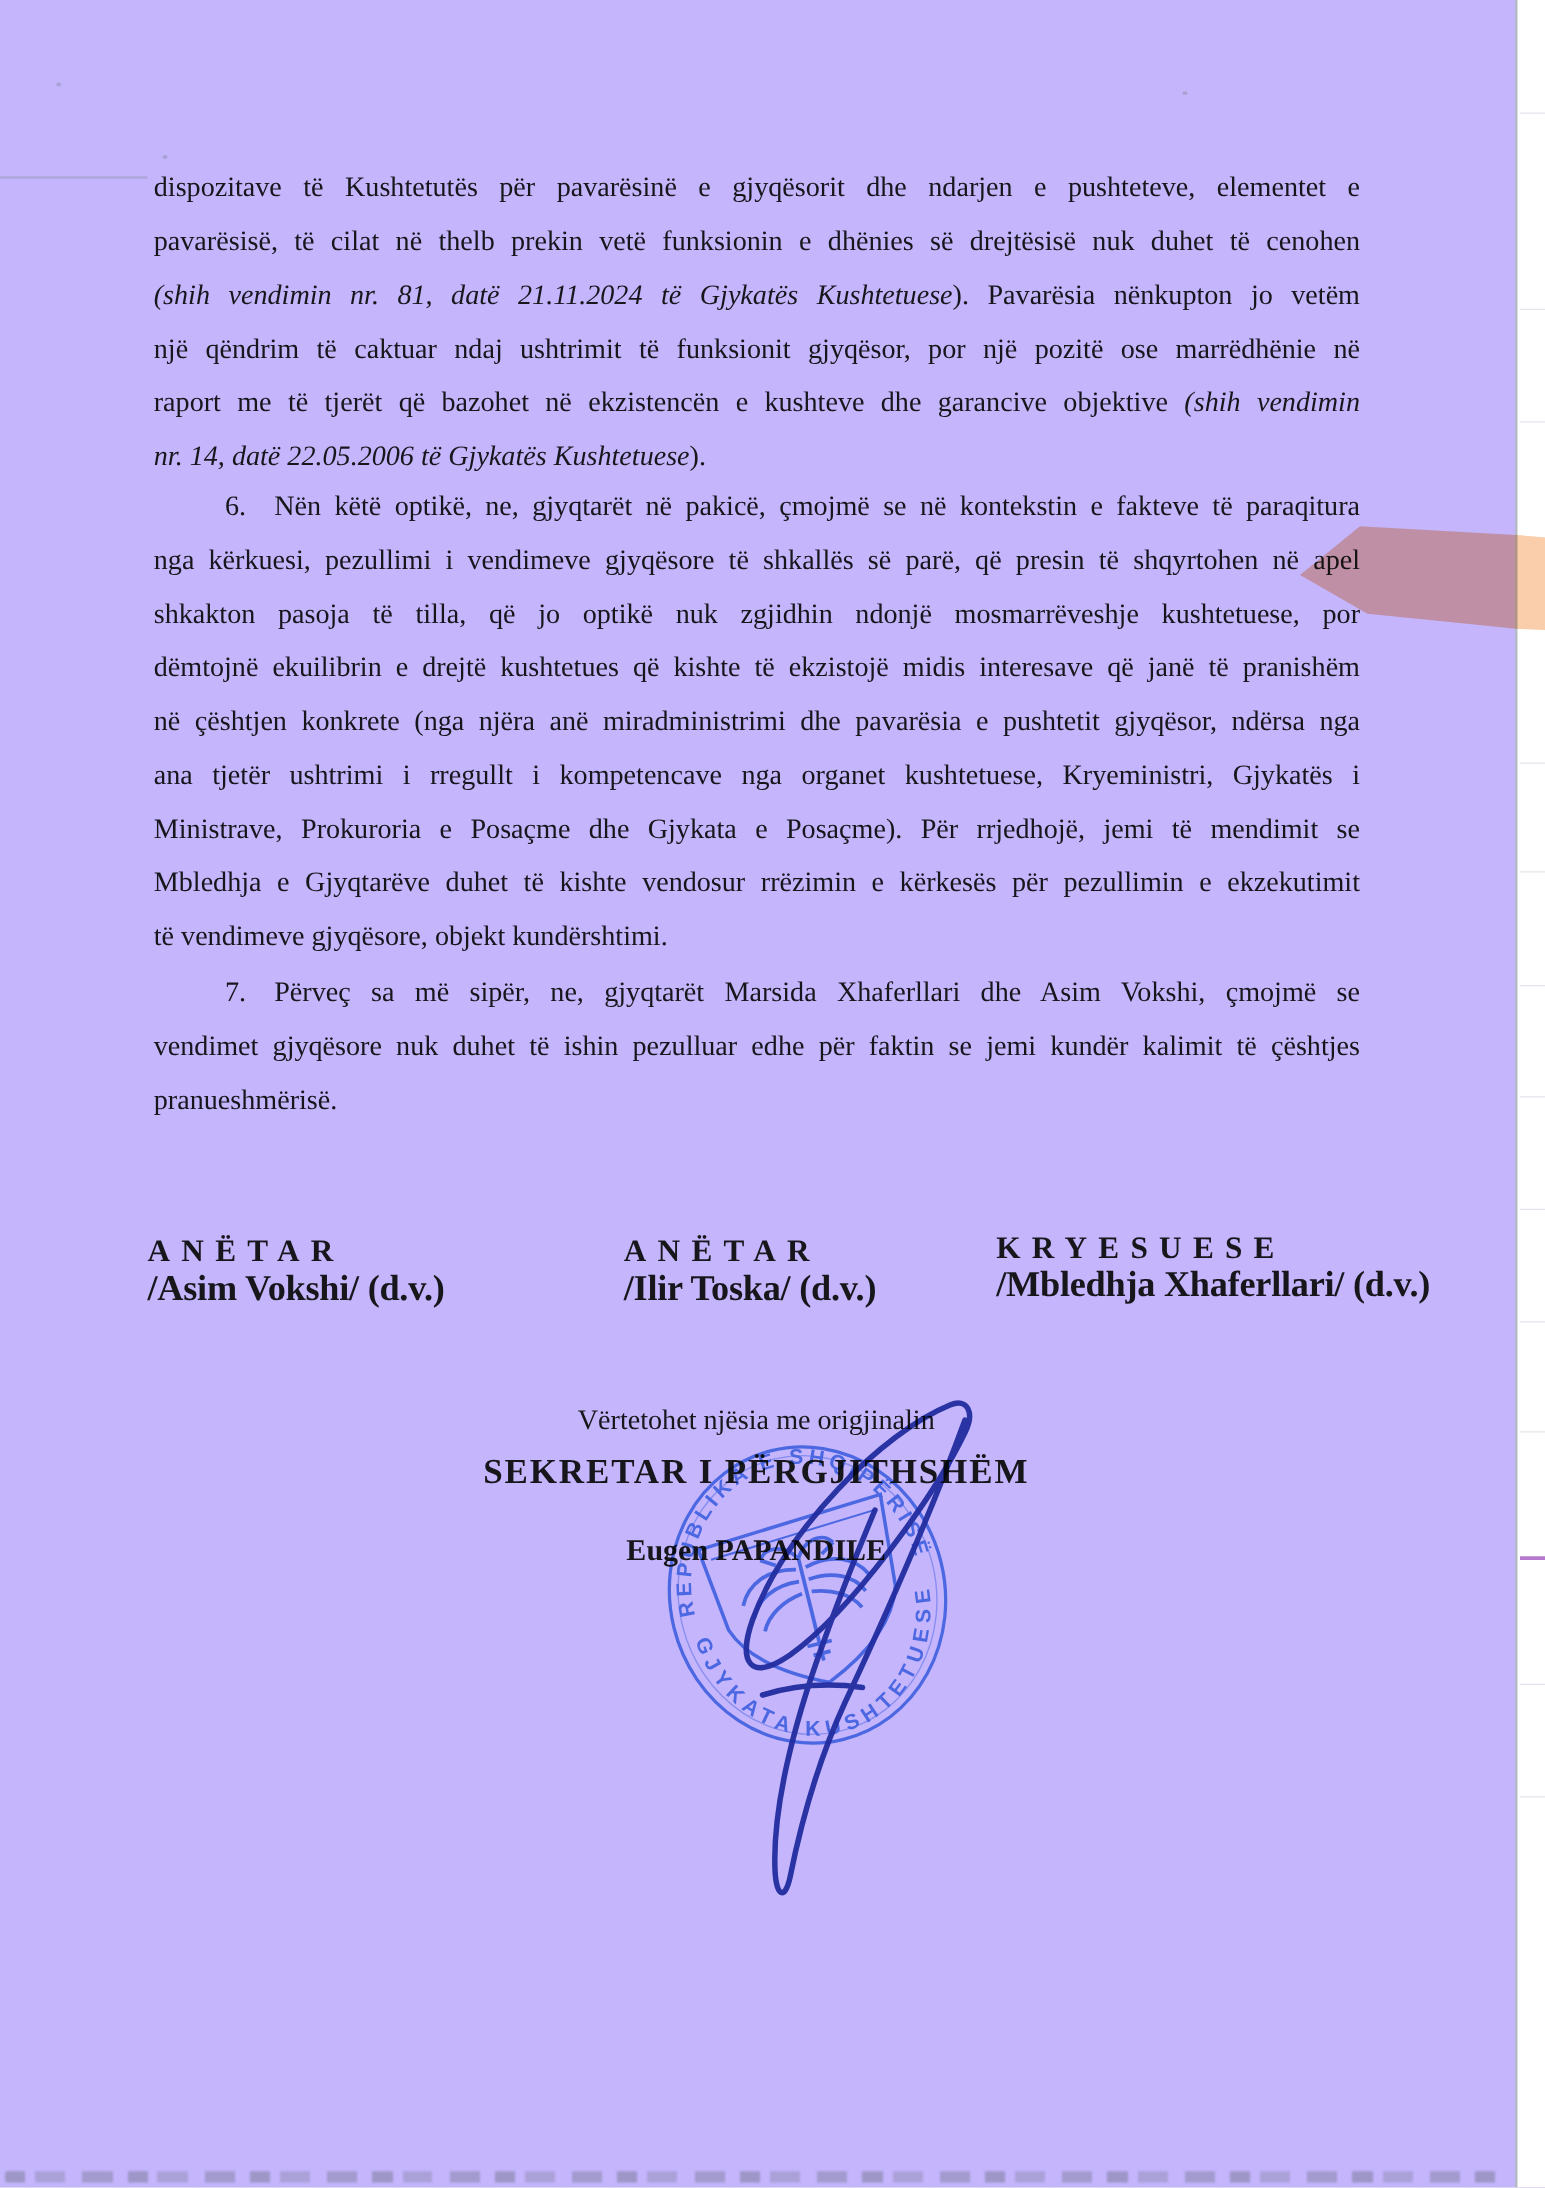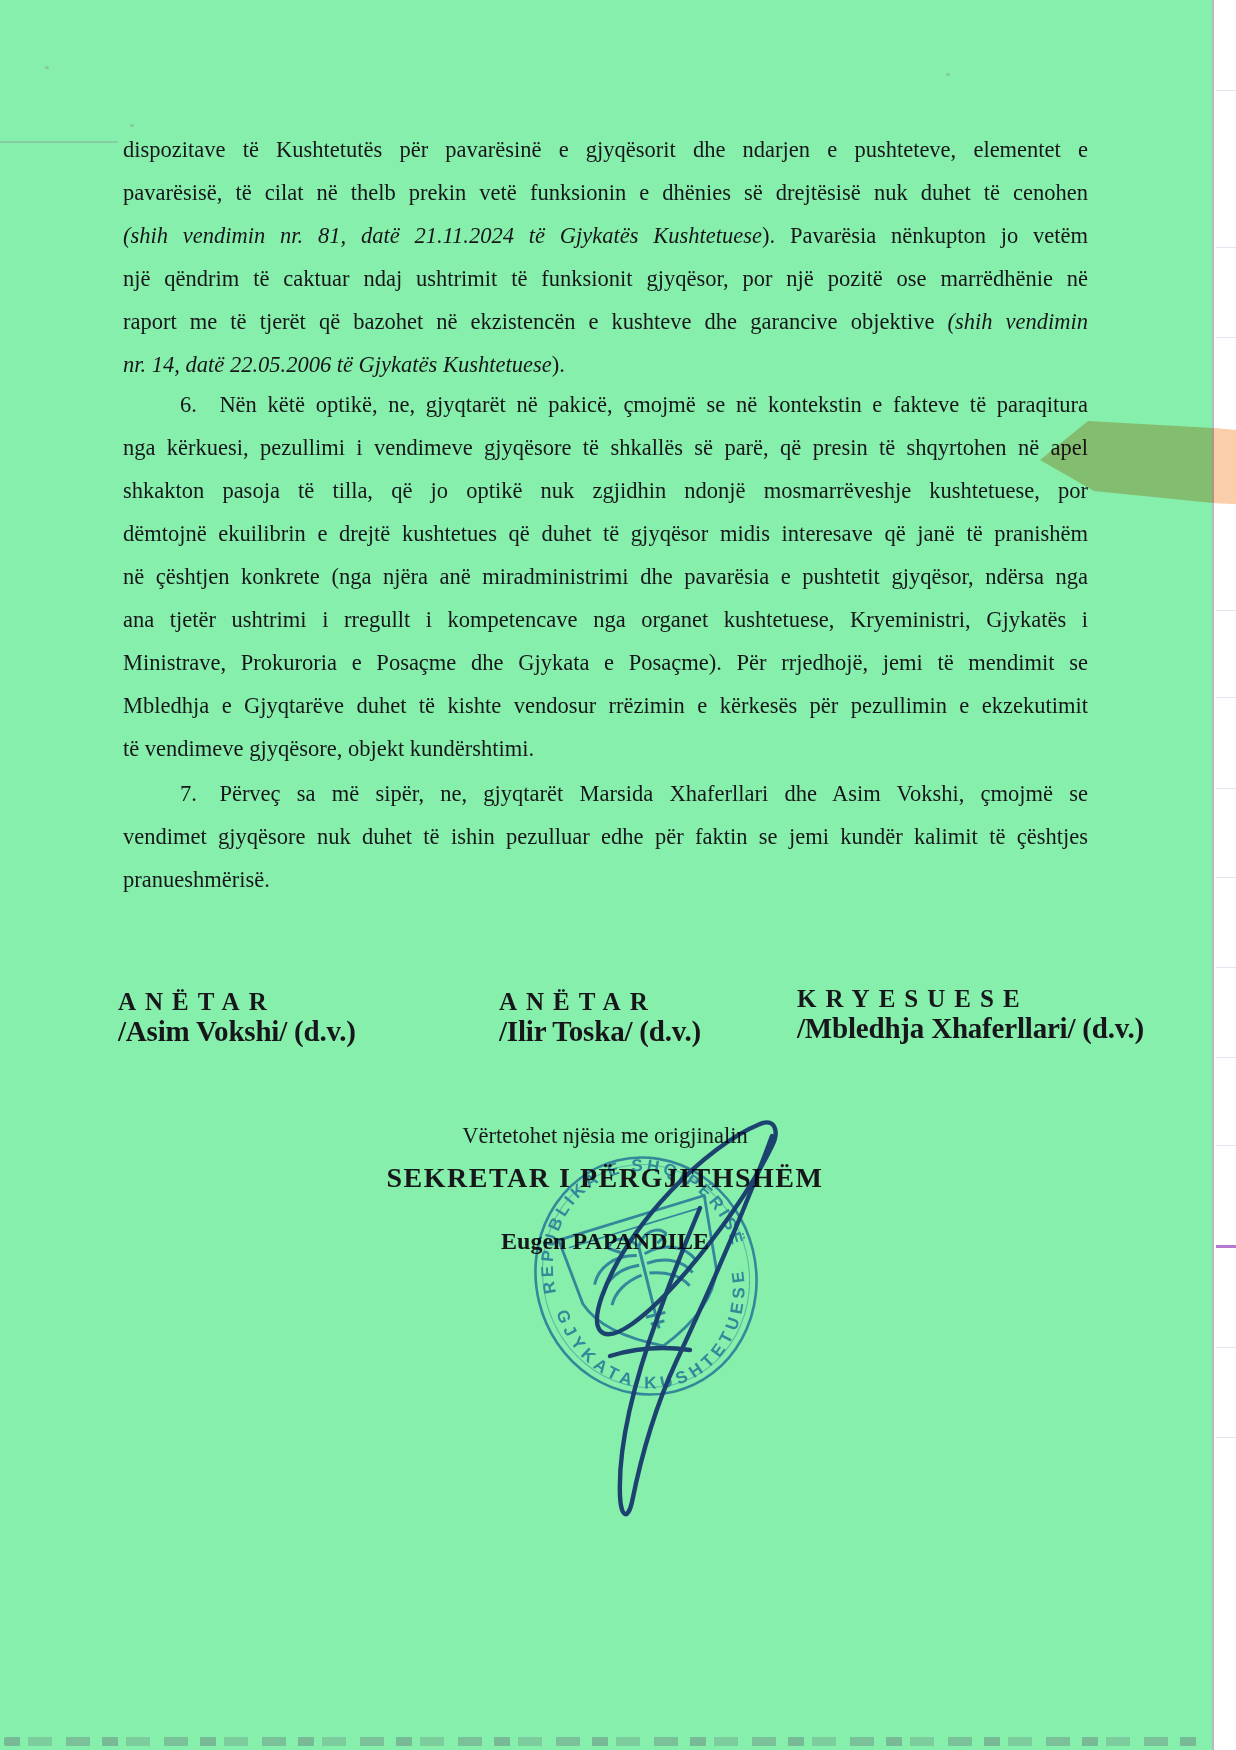--- a/index.html
+++ b/index.html
@@ -1,18 +1,18 @@
 <!DOCTYPE html>
 <html><head>
 <meta charset="utf-8">
 <style>
   html,body{margin:0;padding:0;background:#e8e8e8;}
   .page{
     position:relative;width:1236px;height:1750px;margin:0 auto;
-    background:#86efac;overflow:hidden;
+    background:#c4b5fd;overflow:hidden;
     font-family:"Liberation Serif","DejaVu Serif",serif;color:#17171b;
   }
   
   #body-text{position:absolute;left:123px;top:128px;width:965px;
     font-size:22.5px;line-height:43px;}
   .line{text-align:justify;text-align-last:justify;height:43px;white-space:normal;}
   .line.lastline{text-align-last:left;}
   .line.indent{text-indent:57px;}
   .it{font-style:italic;}
   
@@ -76,21 +76,21 @@
         <div class="line"><span>pavarësisë, të cilat në thelb prekin vetë funksionin e dhënies së drejtësisë nuk duhet të cenohen</span></div>
         <div class="line"><span class="it">(shih vendimin nr. 81, datë 21.11.2024 të Gjykatës Kushtetuese</span><span>). Pavarësia nënkupton jo vetëm</span></div>
         <div class="line"><span>një qëndrim të caktuar ndaj ushtrimit të funksionit gjyqësor, por një pozitë ose marrëdhënie në</span></div>
         <div class="line"><span>raport me të tjerët që bazohet në ekzistencën e kushteve dhe garancive objektive </span><span class="it">(shih vendimin</span></div>
         <div class="line lastline"><span class="it">nr. 14, datë 22.05.2006 të Gjykatës Kushtetuese</span><span>).</span></div>
       </div>
       <div style="margin-top: -3px;">
         <div class="line indent"><span>6.  Nën këtë optikë, ne, gjyqtarët në pakicë, çmojmë se në kontekstin e fakteve të paraqitura</span></div>
         <div class="line"><span>nga kërkuesi, pezullimi i vendimeve gjyqësore të shkallës së parë, që presin të shqyrtohen në apel</span></div>
         <div class="line"><span>shkakton pasoja të tilla, që jo optikë nuk zgjidhin ndonjë mosmarrëveshje kushtetuese, por</span></div>
-        <div class="line"><span>dëmtojnë ekuilibrin e drejtë kushtetues që duhet të gjyqësor midis interesave që janë të pranishëm</span></div>
+        <div class="line"><span>dëmtojnë ekuilibrin e drejtë kushtetues që kishte të ekzistojë midis interesave që janë të pranishëm</span></div>
         <div class="line"><span>në çështjen konkrete (nga njëra anë miradministrimi dhe pavarësia e pushtetit gjyqësor, ndërsa nga</span></div>
         <div class="line"><span>ana tjetër ushtrimi i rregullt i kompetencave nga organet kushtetuese, Kryeministri, Gjykatës i</span></div>
         <div class="line"><span>Ministrave, Prokuroria e Posaçme dhe Gjykata e Posaçme). Për rrjedhojë, jemi të mendimit se</span></div>
         <div class="line"><span>Mbledhja e Gjyqtarëve duhet të kishte vendosur rrëzimin e kërkesës për pezullimin e ekzekutimit</span></div>
         <div class="line lastline"><span>të vendimeve gjyqësore, objekt kundërshtimi.</span></div>
       </div>
       <div style="margin-top: 2px;">
         <div class="line indent"><span>7.  Përveç sa më sipër, ne, gjyqtarët Marsida Xhaferllari dhe Asim Vokshi, çmojmë se</span></div>
         <div class="line"><span>vendimet gjyqësore nuk duhet të ishin pezulluar edhe për faktin se jemi kundër kalimit të çështjes</span></div>
         <div class="line lastline"><span>pranueshmërisë.</span></div>

